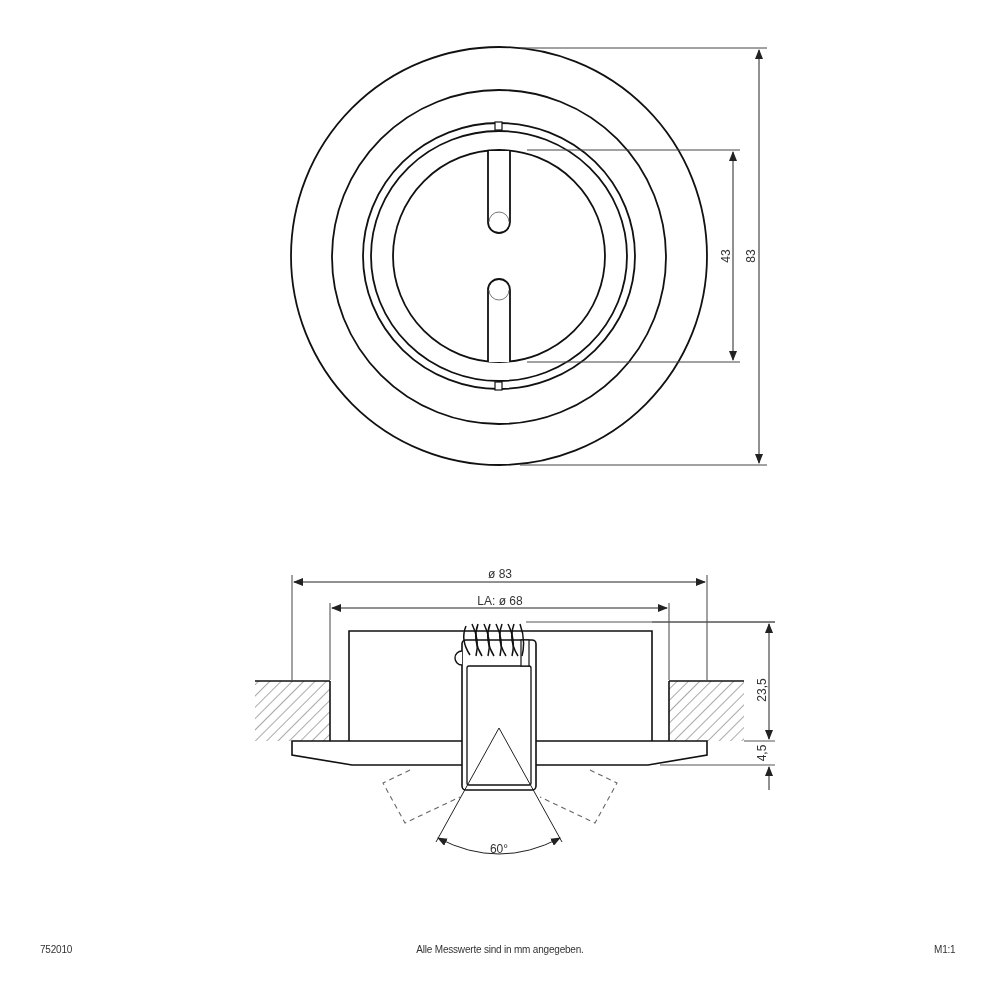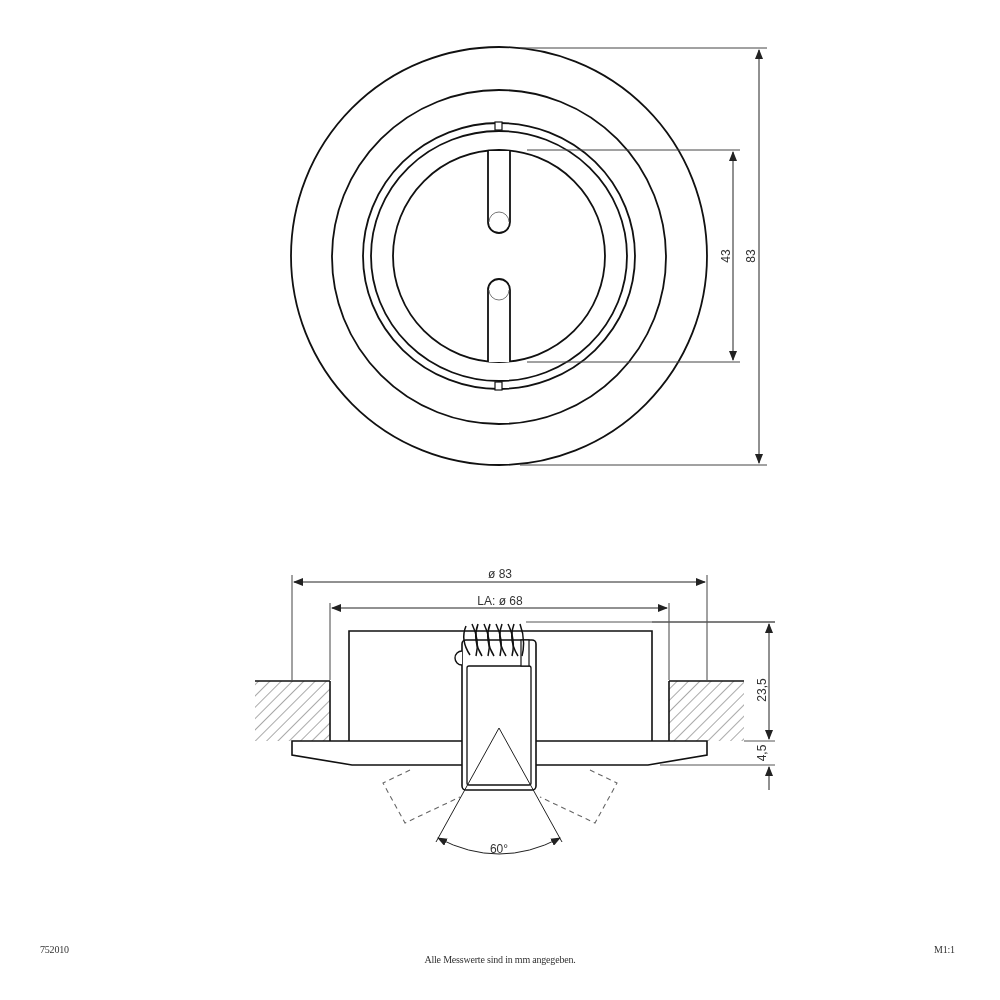--- a/index.html
+++ b/index.html
@@ -1,22 +1,22 @@
 <!DOCTYPE html>
 <html><head>
 <meta charset="utf-8">
 <style>
   html, body { margin: 0; padding: 0; background: #ffffff; }
   body { width: 1000px; height: 1000px; position: relative; overflow: hidden;
          font-family: "Liberation Sans", sans-serif; color: #222; }
   svg.drawing { position: absolute; left: 0; top: 0; }
   .footer { position: absolute; top: 944px; font-size: 10px; color: #333;
-            font-family: Liberation Serif, serif; letter-spacing: -0.2px; }
+            font-family: Liberation Sans, sans-serif; letter-spacing: -0.2px; }
   .footer.left { left: 40px; }
-  .footer.center { left: 0; width: 1000px; text-align: center; margin-top: 10px; }
+  .footer.center { left: 0; width: 1000px; text-align: center; }
   .footer.right { left: 934px; }
   .dimlabel { font-family: "Liberation Sans", sans-serif; font-size: 12px; fill: #333; }
 </style>
 </head>
 <body>
 
 <svg class="drawing" width="1000" height="1000" viewBox="0 0 1000 1000">
   <defs>
     <pattern id="hatch" patternUnits="userSpaceOnUse" width="8" height="8" patternTransform="rotate(45)">
       <line x1="0" y1="0" x2="0" y2="8" stroke="#555" stroke-width="1"></line>

